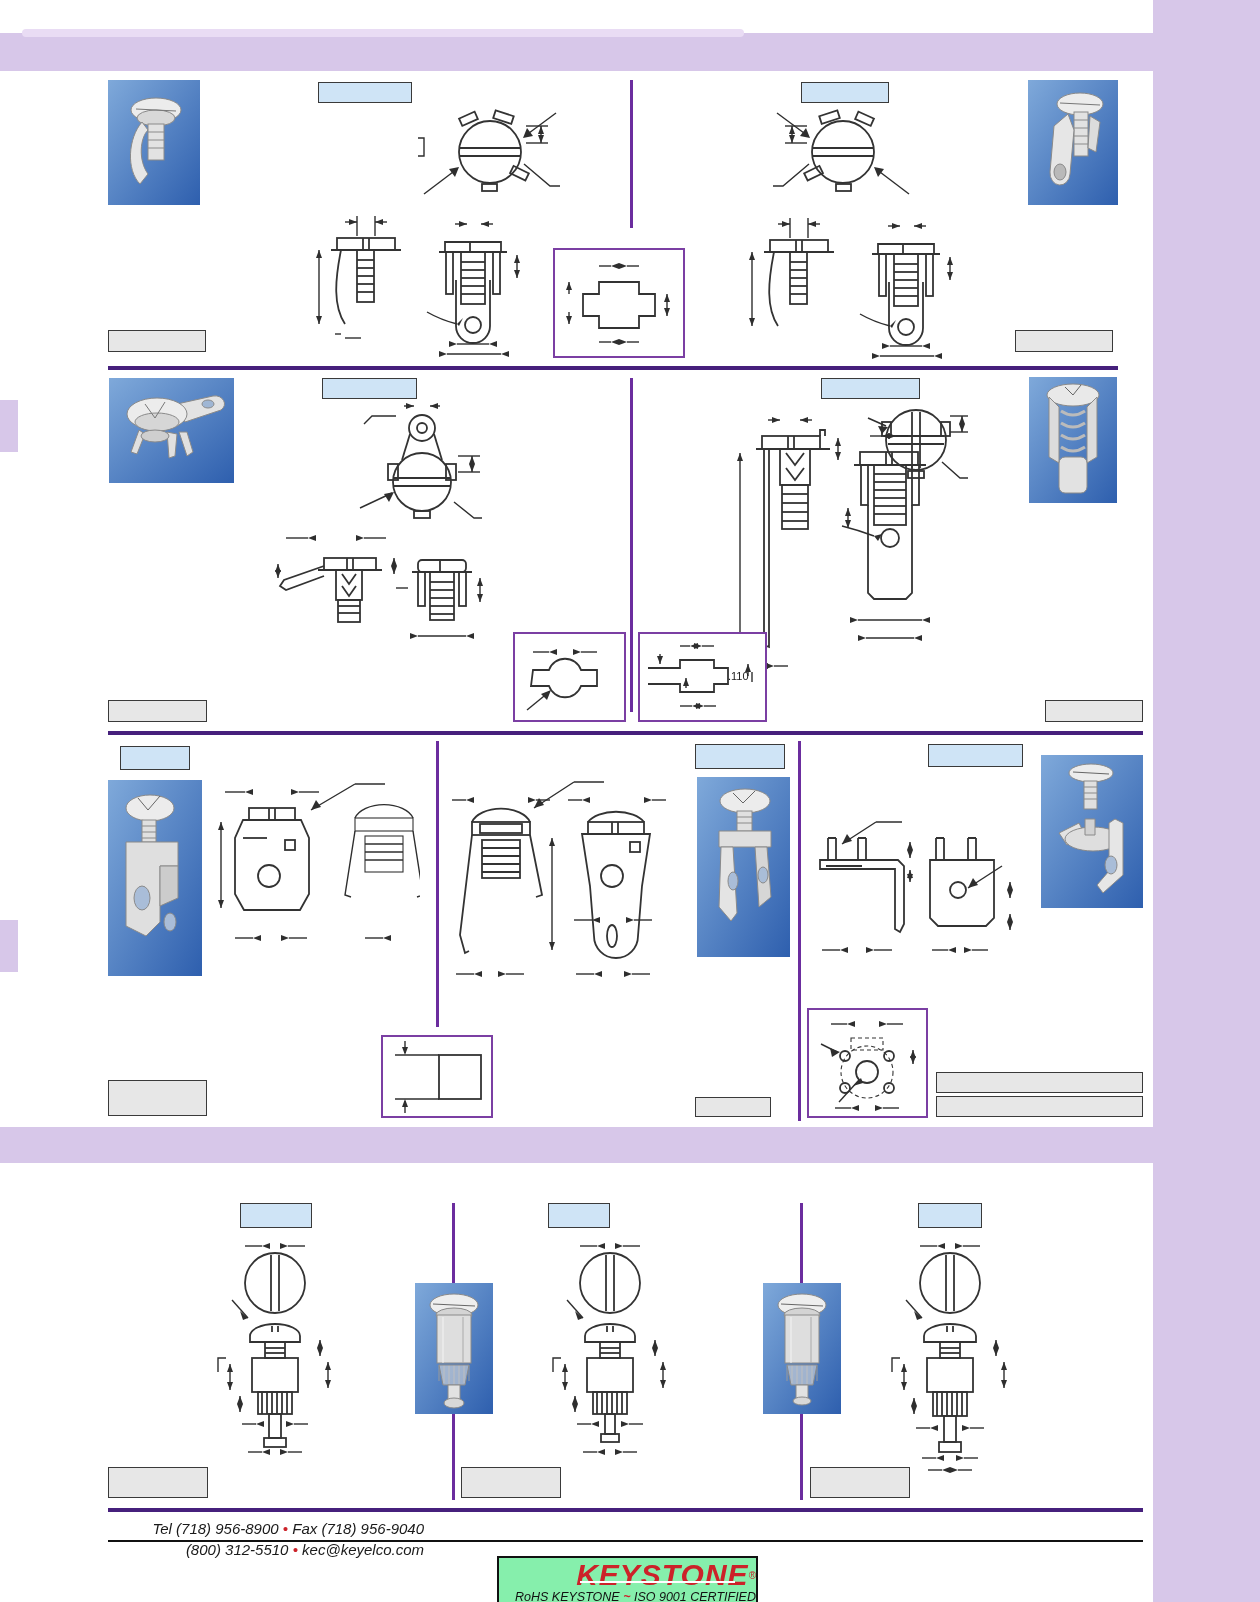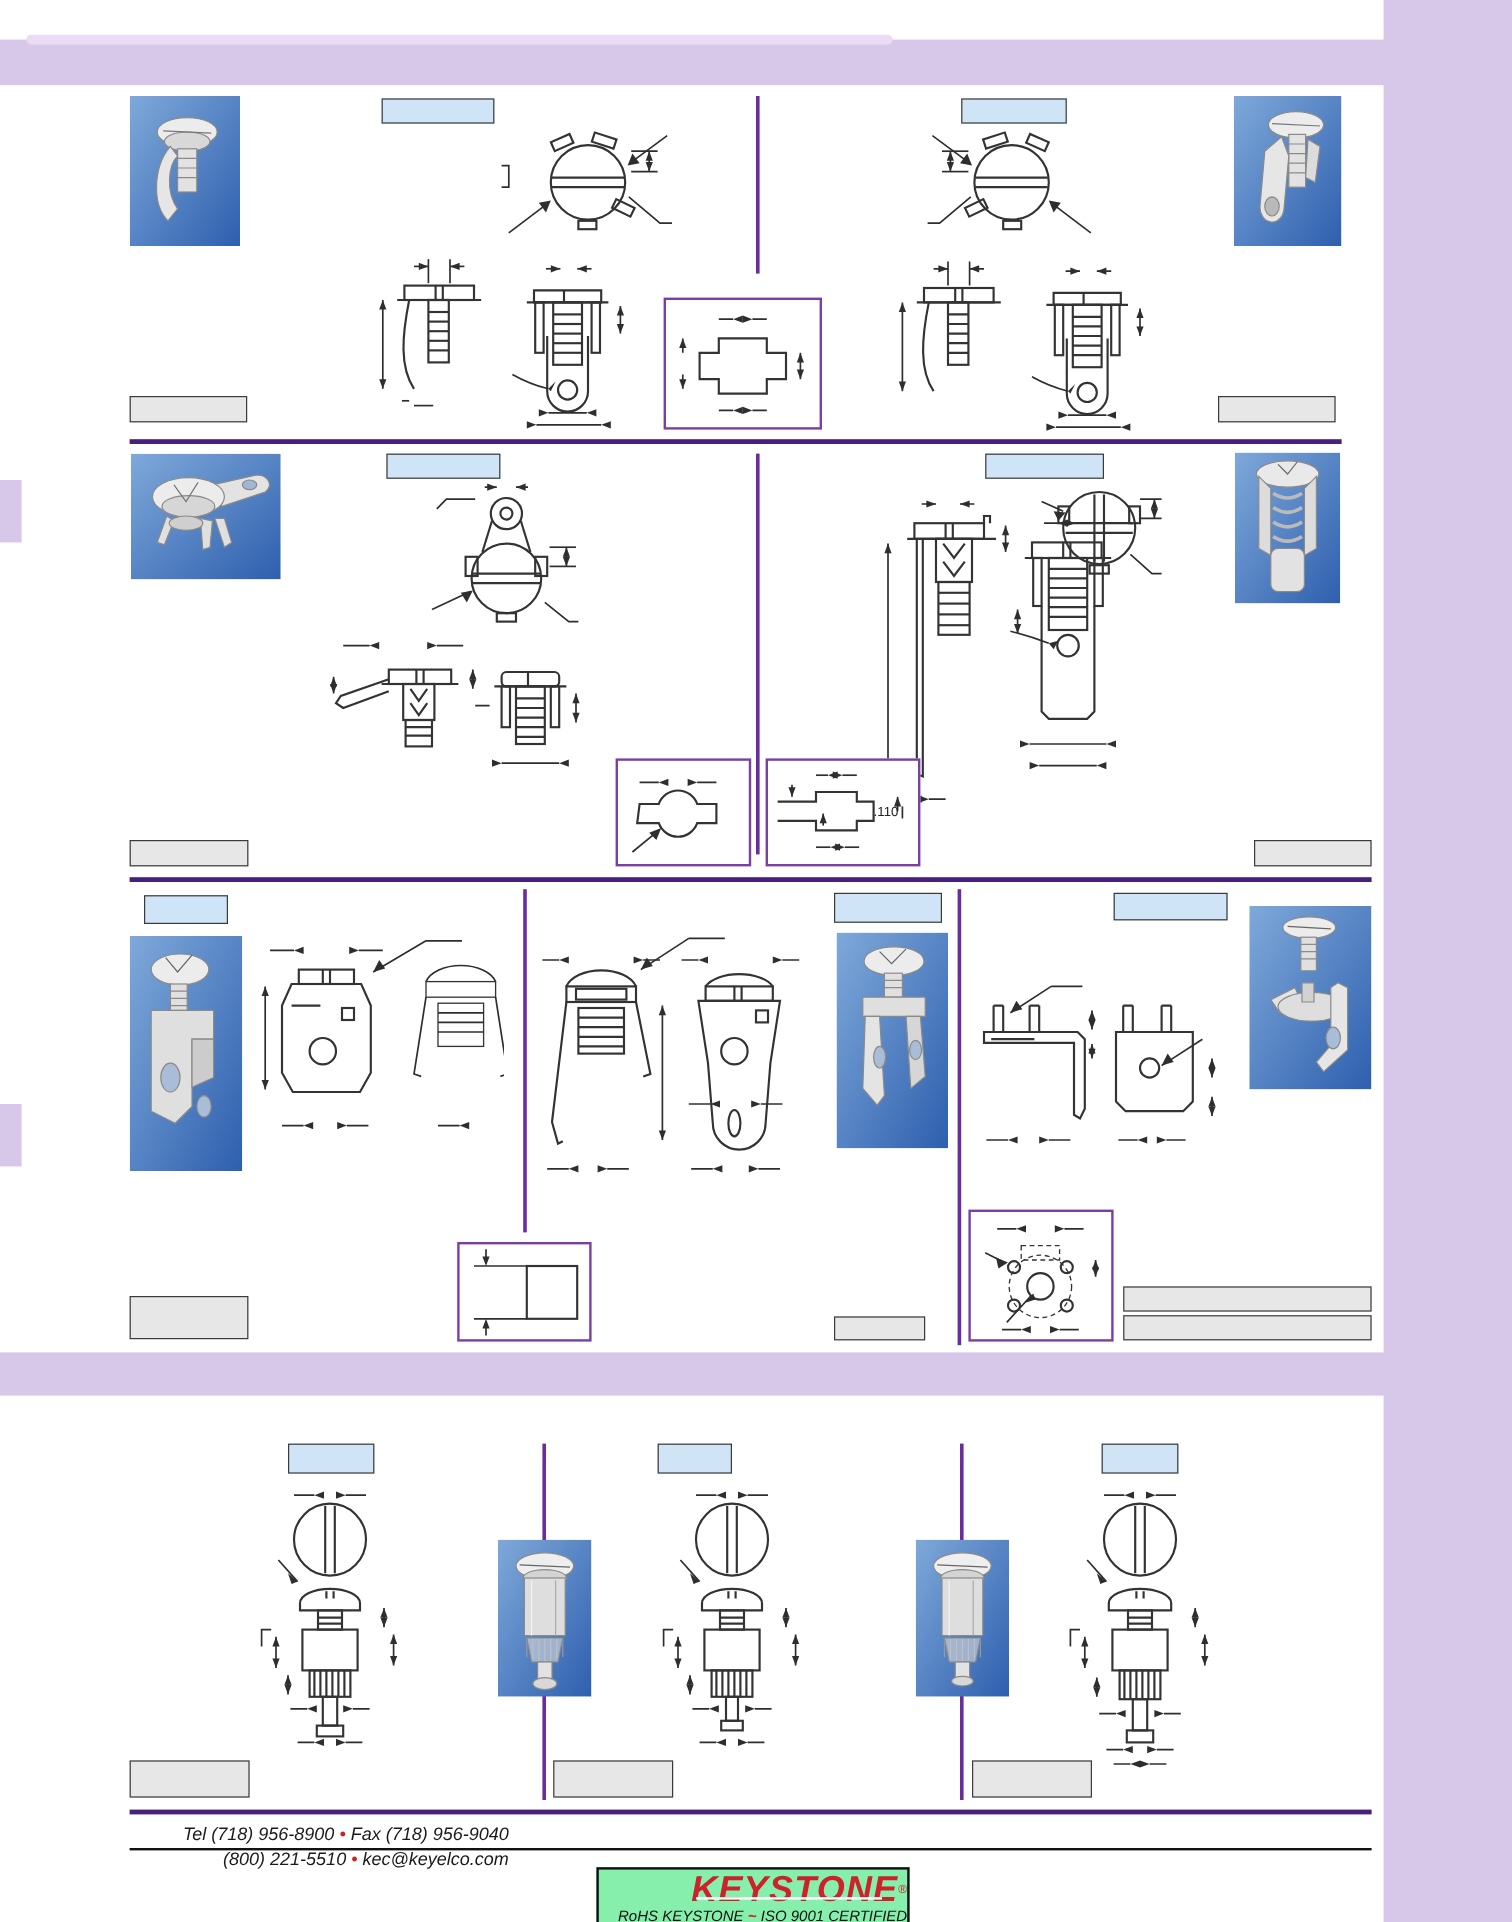--- a/index.html
+++ b/index.html
@@ -1061,21 +1061,21 @@
 
   <div class="abs blk-line" style="left:108px;top:1540px;width:1035px;height:2px;"></div>
 
   <div class="abs footer-left" style="left:92px;top:1518px;width:332px;height:46px;">
     <div>
       <span>Tel (718) 956-8900</span>
       <span class="red">•</span>
       <span>Fax (718) 956-9040</span>
     </div>
     <div>
-      <span>(800) 221-5510</span>
+      <span>(800) 312-5510</span>
       <span class="red">•</span>
       <span>kec@keyelco.com</span>
     </div>
   </div>
 
   <div class="abs logo-box" style="left:497px;top:1516px;width:261px;height:54px;">
     <div style="margin-top:2px;">
       <span class="logo-text"><span>KEYSTONE</span><span class="logo-strike"></span></span><span class="logo-reg">®</span>
     </div>
     <div class="rohs">

